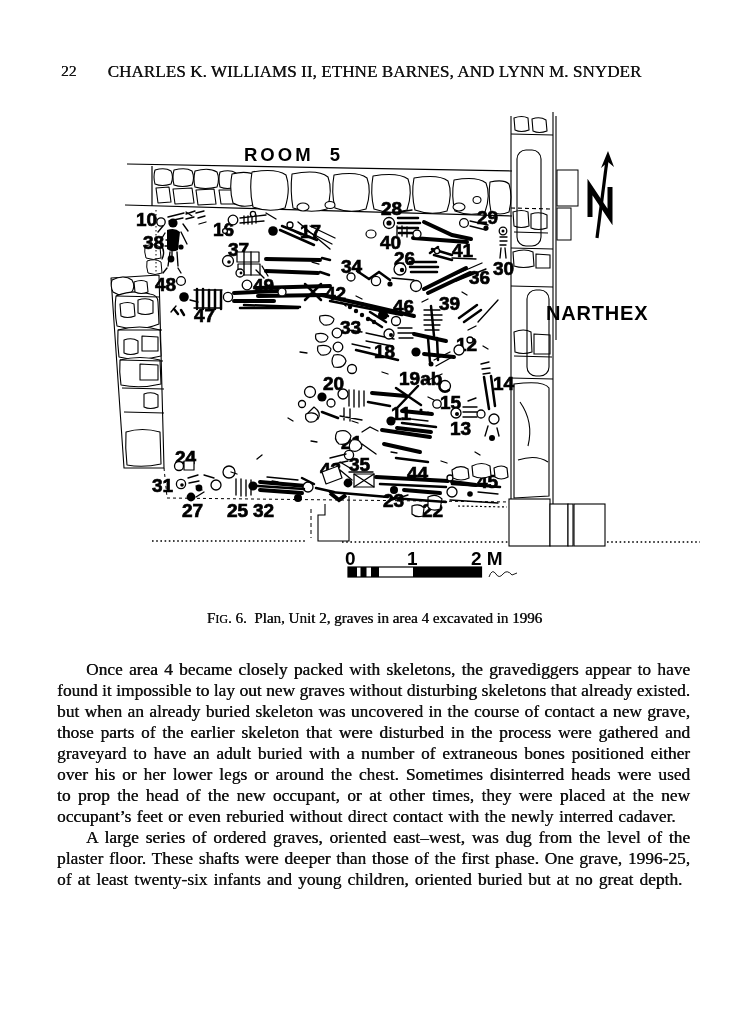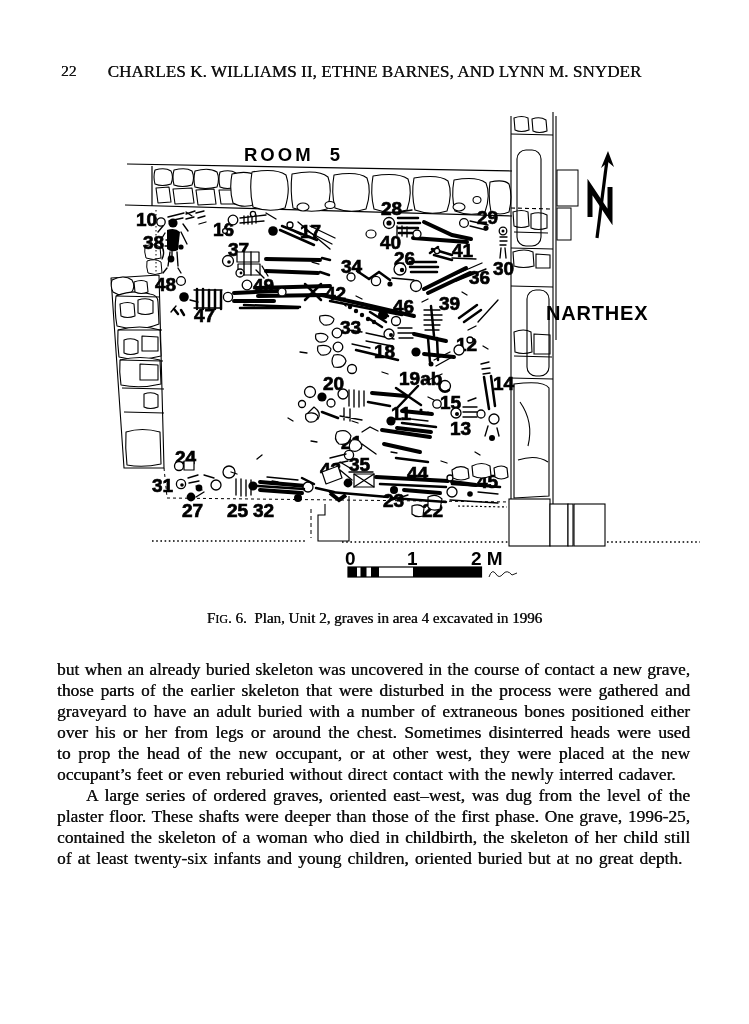--- a/index.html
+++ b/index.html
@@ -513,23 +513,24 @@
 </g>
 
 <g stroke="#000" stroke-width="1.3" stroke-linecap="round" fill="none">
 <path d="M199,224 l7,-2 M295,232 l6,3 M312,262 l7,2 M356,296 l6,3 M300,352 l7,1 M341,302 l5,4 M422,302 l6,-3 M462,292 l5,3 M382,372 l6,2 M352,421 l6,2 M311,441 l6,1 M231,472 l6,2 M272,481 l6,1 M441,461 l6,2 M391,452 l6,1 M288,418 l5,3 M262,455 l-5,4 M475,452 l5,3 M470,310 l5,-3 M483,346 l5,3"></path>
 </g>
 </svg>
 
 <div class="cap">F<span class="sc">IG</span>. 6. Plan, Unit 2, graves in area 4 excavated in 1996</div>
 
 <div class="btxt">
+<div class="jl ind">Once area 4 became closely packed with skeletons, the gravediggers appear to have</div>
+<div class="jl">found it impossible to lay out new graves without disturbing skeletons that already existed.</div>
 <div class="jl">but when an already buried skeleton was uncovered in the course of contact a new grave,</div>
 <div class="jl">those parts of the earlier skeleton that were disturbed in the process were gathered and</div>
 <div class="jl">graveyard to have an adult buried with a number of extraneous bones positioned either</div>
-<div class="jl">over his or her from legs or around the chest. Sometimes disinterred heads were used</div>
-<div class="jl">to prop the head of the new occupant, or at other west, they were placed at the new</div>
+<div class="jl">over his or her lower legs or around the chest. Sometimes disinterred heads were used</div>
+<div class="jl">to prop the head of the new occupant, or at other times, they were placed at the new</div>
 <div style="word-spacing:1.1px">occupant’s feet or even reburied without direct contact with the newly interred cadaver.</div>
 <div class="jl ind">A large series of ordered graves, oriented east–west, was dug from the level of the</div>
 <div class="jl">plaster floor. These shafts were deeper than those of the first phase. One grave, 1996-25,</div>
-<div class="jl">contained the skeleton of a woman who died in childbirth, the skeleton of her child still</div>
 <div style="word-spacing:1.8px">of at least twenty-six infants and young children, oriented buried but at no great depth.</div>
 </div>
 
 </body></html>

